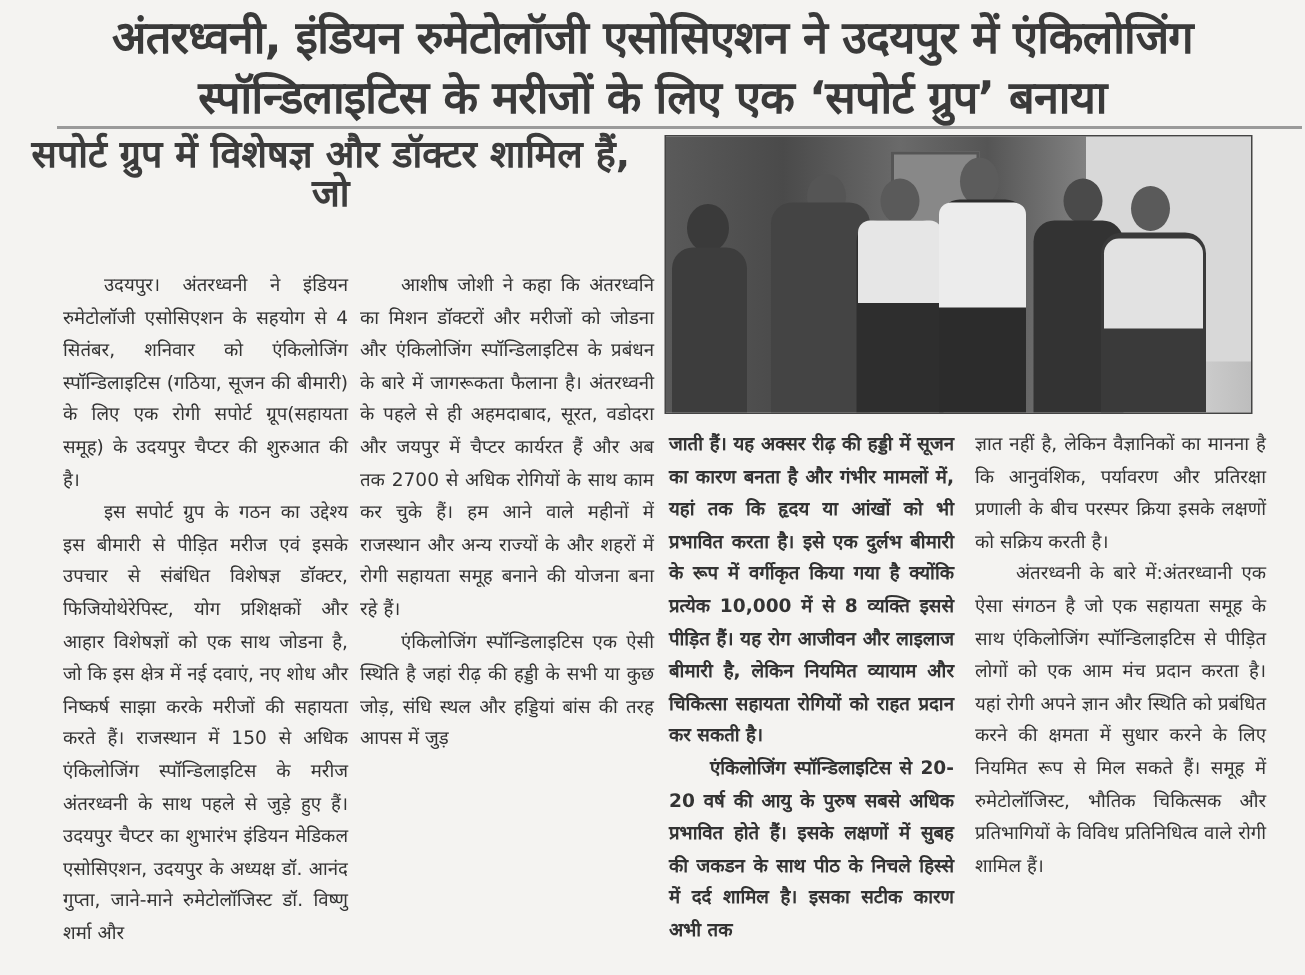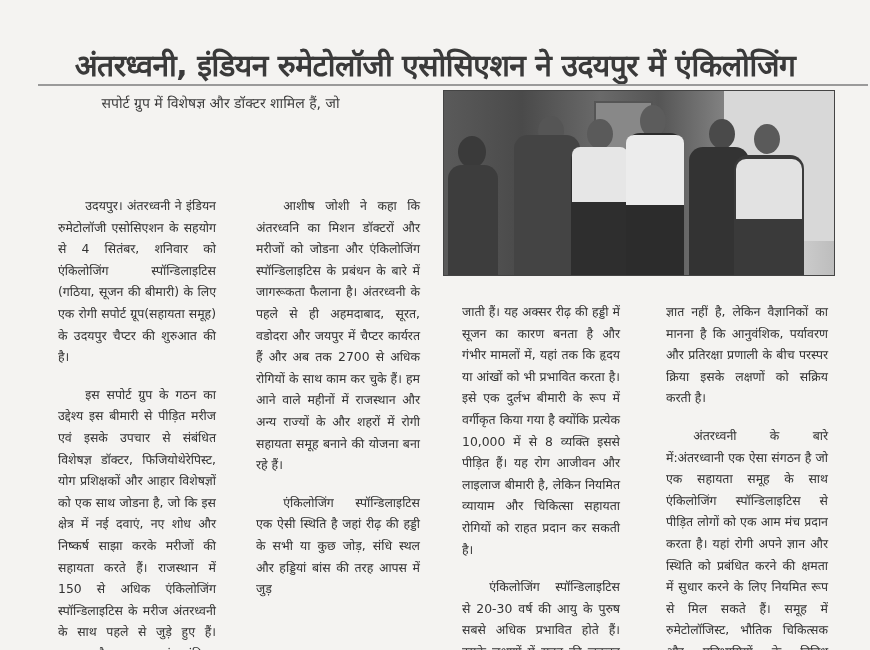--- a/index.html
+++ b/index.html
@@ -11,30 +11,29 @@
     position:relative;
   }
   .headline {
     position:absolute; left:0; top:6px; width:870px;
     text-align:center;
     font-family:"DejaVu Sans", sans-serif;
     font-weight:bold;
     font-size:30px; line-height:40px;
     color:#3a3a3a;
     letter-spacing:-0.5px;
-    margin-top:40px;
   }
   .headline-rule {
     position:absolute; left:38px; top:84px; width:830px; height:2px;
     background:#9a9a9a;
   }
   .subhead {
     position:absolute; left:8px; top:90px; width:425px;
     text-align:center;
-    font-weight:normal; font-size:14px; line-height:26px;
+    font-weight:bold; font-size:25px; line-height:26px;
     color:#3c3c3c;
   }
   .photo {
     position:absolute; left:443px; top:90px; width:390px; height:184px;
     background:linear-gradient(90deg,#5a5a5a 0%,#4a4a4a 20%,#6a6a6a 40%,#555 55%,#8a8a8a 75%,#cfcfcf 90%,#bdbdbd 100%);
     border:1px solid #444;
     overflow:hidden;
   }
   .photo .person {
     position:absolute; bottom:0; border-radius:14px 14px 0 0;
@@ -47,33 +46,34 @@
   }
   .photo .frame {
     position:absolute; left:150px; top:10px; width:55px; height:60px; background:#888; border:2px solid #555;
   }
   .col {
     position:absolute;
     font-size:12.4px; line-height:21.6px;
     text-align:justify;
     color:#333;
   }
-  .col p { margin:16px; text-indent:2.2em; }
+  .col p { margin:0; text-indent:2.2em; }
   .col p.noindent { text-indent:0; }
   .col1 { left:42px; top:179px; width:190px; }
   .col2 { left:240px; top:179px; width:196px; }
-  .col3 { left:446px; top:285px; width:190px; }
+  .col3 { left:446px; top:285px; width:190px;font-weight:bold; }
   .col4 { left:650px; top:285px; width:194px; }
 </style>
 </head>
 <body>
 
 <div>
   <div class="headline">
     <div>अंतरध्वनी, इंडियन रुमेटोलॉजी एसोसिएशन ने उदयपुर में एंकिलोजिंग</div>
+    <div>स्पॉन्डिलाइटिस के मरीजों के लिए एक ‘सपोर्ट ग्रुप’ बनाया</div>
   </div>
   <div class="headline-rule"></div>
 
   <div class="subhead">
     <div>सपोर्ट ग्रुप में विशेषज्ञ और डॉक्टर शामिल हैं, जो</div>
   </div>
 
   <div class="photo" title="group-photo-seven-people">
     <div class="backdrop"></div>
     <div class="frame"></div>
@@ -99,20 +99,20 @@
     <p>इस सपोर्ट ग्रुप के गठन का उद्देश्य इस बीमारी से पीड़ित मरीज एवं इसके उपचार से संबंधित विशेषज्ञ डॉक्टर, फिजियोथेरेपिस्ट, योग प्रशिक्षकों और आहार विशेषज्ञों को एक साथ जोडना है, जो कि इस क्षेत्र में नई दवाएं, नए शोध और निष्कर्ष साझा करके मरीजों की सहायता करते हैं। राजस्थान में 150 से अधिक एंकिलोजिंग स्पॉन्डिलाइटिस के मरीज अंतरध्वनी के साथ पहले से जुड़े हुए हैं। उदयपुर चैप्टर का शुभारंभ इंडियन मेडिकल एसोसिएशन, उदयपुर के अध्यक्ष डॉ. आनंद गुप्ता, जाने-माने रुमेटोलॉजिस्ट डॉ. विष्णु शर्मा और</p>
   </div>
 
   <div class="col col2">
     <p>आशीष जोशी ने कहा कि अंतरध्वनि का मिशन डॉक्टरों और मरीजों को जोडना और एंकिलोजिंग स्पॉन्डिलाइटिस के प्रबंधन के बारे में जागरूकता फैलाना है। अंतरध्वनी के पहले से ही अहमदाबाद, सूरत, वडोदरा और जयपुर में चैप्टर कार्यरत हैं और अब तक 2700 से अधिक रोगियों के साथ काम कर चुके हैं। हम आने वाले महीनों में राजस्थान और अन्य राज्यों के और शहरों में रोगी सहायता समूह बनाने की योजना बना रहे हैं।</p>
     <p>एंकिलोजिंग स्पॉन्डिलाइटिस एक ऐसी स्थिति है जहां रीढ़ की हड्डी के सभी या कुछ जोड़, संधि स्थल और हड्डियां बांस की तरह आपस में जुड़</p>
   </div>
 
   <div class="col col3">
     <p class="noindent">जाती हैं। यह अक्सर रीढ़ की हड्डी में सूजन का कारण बनता है और गंभीर मामलों में, यहां तक कि हृदय या आंखों को भी प्रभावित करता है। इसे एक दुर्लभ बीमारी के रूप में वर्गीकृत किया गया है क्योंकि प्रत्येक 10,000 में से 8 व्यक्ति इससे पीड़ित हैं। यह रोग आजीवन और लाइलाज बीमारी है, लेकिन नियमित व्यायाम और चिकित्सा सहायता रोगियों को राहत प्रदान कर सकती है।</p>
-    <p>एंकिलोजिंग स्पॉन्डिलाइटिस से 20-30 वर्ष की आयु के पुरुष सबसे अधिक प्रभावित होते हैं। इसके लक्षणों में सुबह की जकडन के साथ पीठ के निचले हिस्से में दर्द शामिल है। इसका सटीक कारण अभी तक</p>
+    <p>एंकिलोजिंग स्पॉन्डिलाइटिस से 20-20 वर्ष की आयु के पुरुष सबसे अधिक प्रभावित होते हैं। इसके लक्षणों में सुबह की जकडन के साथ पीठ के निचले हिस्से में दर्द शामिल है। इसका सटीक कारण अभी तक</p>
   </div>
 
   <div class="col col4">
     <p class="noindent">ज्ञात नहीं है, लेकिन वैज्ञानिकों का मानना है कि आनुवंशिक, पर्यावरण और प्रतिरक्षा प्रणाली के बीच परस्पर क्रिया इसके लक्षणों को सक्रिय करती है।</p>
     <p>अंतरध्वनी के बारे में:अंतरध्वानी एक ऐसा संगठन है जो एक सहायता समूह के साथ एंकिलोजिंग स्पॉन्डिलाइटिस से पीड़ित लोगों को एक आम मंच प्रदान करता है। यहां रोगी अपने ज्ञान और स्थिति को प्रबंधित करने की क्षमता में सुधार करने के लिए नियमित रूप से मिल सकते हैं। समूह में रुमेटोलॉजिस्ट, भौतिक चिकित्सक और प्रतिभागियों के विविध प्रतिनिधित्व वाले रोगी शामिल हैं।</p>
   </div>
 </div>
 
 </body></html>

